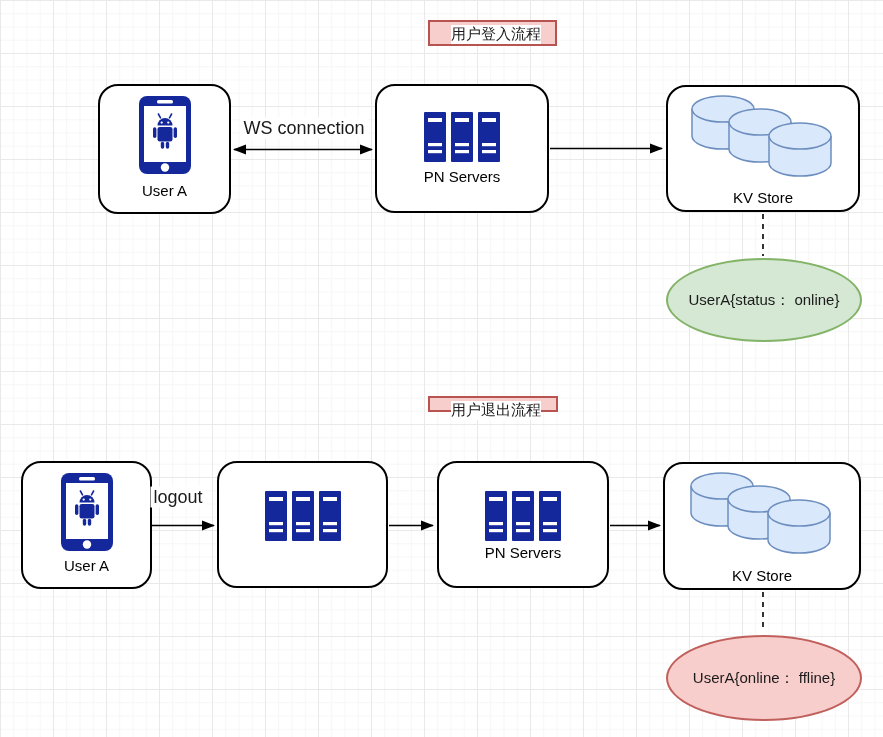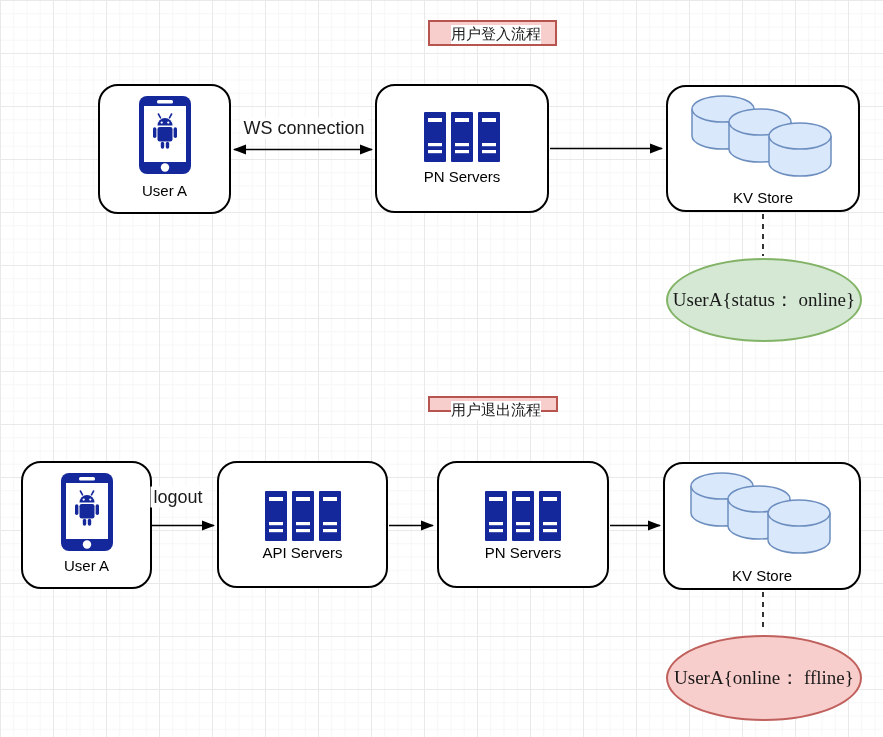--- a/index.html
+++ b/index.html
@@ -79,24 +79,23 @@
     white-space: nowrap;
     color: #1a1a1a;
   }
   .status-ellipse {
     position: absolute;
     border-radius: 50%;
     box-sizing: border-box;
     display: flex;
     align-items: center;
     justify-content: center;
-    font-size: 19px;
+    font-size: 15px;
     text-align: center;
     color: #1a1a1a;
-    font-family: Liberation Serif, serif;
   }
   .status-ellipse.green {
     background: var(--green-fill, #d5e8d4);
     border: 2px solid var(--green-border, #82b366);
   }
   .status-ellipse.red {
     background: var(--red-fill, #f8cecc);
     border: 2px solid var(--red-border, #c0605c);
   }
 </style>
@@ -232,21 +231,20 @@
           <rect x="4" y="31" width="14" height="3.2"></rect>
           <rect x="4" y="38" width="14" height="3.2"></rect>
         <rect x="31" y="6" width="14" height="4"></rect>
           <rect x="31" y="31" width="14" height="3.2"></rect>
           <rect x="31" y="38" width="14" height="3.2"></rect>
         <rect x="58" y="6" width="14" height="4"></rect>
           <rect x="58" y="31" width="14" height="3.2"></rect>
           <rect x="58" y="38" width="14" height="3.2"></rect>
       </g>
     </svg>
-    <div class="node-label" style="bottom:24px;">API Servers</div>
   </div>
 
   <div class="node" style="left:437px; top:461px; width:172px; height:127px;">
     <svg class="icon" style="top:28px;" width="76" height="50" viewBox="0 0 76 50">
       <g fill="var(--icon-blue, #15289b)">
         <rect x="0" y="0" width="22" height="50" rx="1"></rect>
         <rect x="27" y="0" width="22" height="50" rx="1"></rect>
         <rect x="54" y="0" width="22" height="50" rx="1"></rect>
       </g>
       <g fill="#fff">

